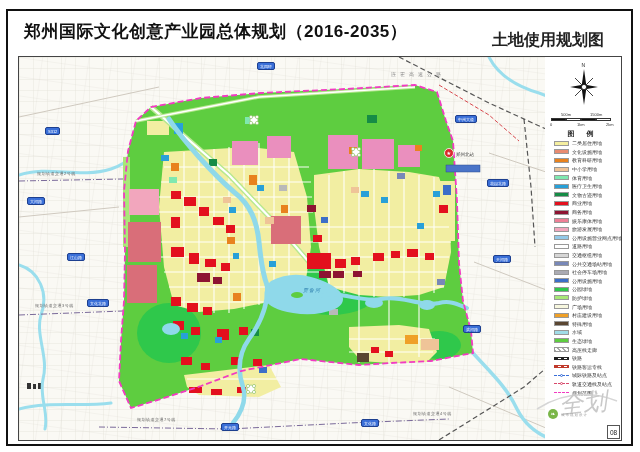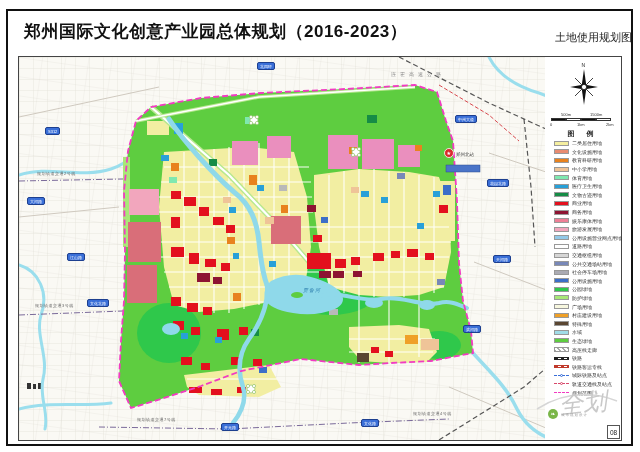--- a/index.html
+++ b/index.html
@@ -1,19 +1,19 @@
 <!DOCTYPE html>
 <html><head>
 <meta charset="utf-8">
 <style>
   html,body{margin:0;padding:0;background:#ffffff;}
   body{width:640px;height:452px;position:relative;font-family:"Liberation Sans",sans-serif;overflow:hidden;}
   .frame{position:absolute;left:6px;top:9px;width:623px;height:433px;border:2px solid #111;background:#fff;}
   .title{position:absolute;left:24px;top:20px;font-size:17px;font-weight:bold;color:#111;letter-spacing:0.5px;}
-  .subtitle{position:absolute;right:8px;top:30px;font-size:11px;font-weight:normal;color:#222;}
+  .subtitle{position:absolute;right:36px;top:30px;font-size:16px;font-weight:bold;color:#222;}
   .mapbox{position:absolute;left:18px;top:56px;width:604px;height:385px;border:1px solid #444;box-sizing:border-box;background:#faf9f4;overflow:hidden;}
   .badge{position:absolute;background:#3A6FD8;border:0.5px solid #1d3f8f;color:#fff;font-size:4px;line-height:5px;padding:0.5px 2px;border-radius:2px;white-space:nowrap;z-index:3;}
   .metrolabel{position:absolute;font-size:4px;color:#666;white-space:nowrap;letter-spacing:0.5px;z-index:3;}
   .expwy{position:absolute;left:372px;top:14px;font-size:5px;color:#8a8a8a;letter-spacing:4px;z-index:3;}
   .riverlabel{position:absolute;left:284px;top:230px;font-size:5px;font-style:italic;color:#2e7fae;z-index:3;letter-spacing:1px;}
   .panel{position:absolute;left:545px;top:57px;width:76px;height:383px;background:#fff;z-index:5;}
   .compass{position:absolute;left:22px;top:4px;width:34px;height:46px;}
   .scalebar{position:absolute;left:5px;top:55px;width:66px;height:16px;font-size:4px;color:#333;}
   .sb-seg{position:absolute;top:6px;height:3px;border:0.5px solid #333;box-sizing:border-box;}
   .sb-lab{position:absolute;font-size:4px;color:#333;}
@@ -25,21 +25,21 @@
   .leg-dot{position:absolute;left:5.5px;top:-2px;width:3px;height:3px;border-radius:50%;background:#fff;box-sizing:border-box;}
   .wm-script{position:absolute;left:14px;top:330px;font-family:"DejaVu Serif",serif;font-style:italic;font-size:24px;color:#c9c9c9;transform:rotate(-6deg);z-index:6;white-space:nowrap;}
   .wm-logo{position:absolute;left:3px;top:352px;width:10px;height:10px;border-radius:50%;background:#7ab648;color:#fff;font-size:6px;line-height:10px;text-align:center;z-index:6;}
   .wm-studio{position:absolute;left:16px;top:356px;font-size:3.5px;color:#9a9a9a;letter-spacing:1px;z-index:6;}
   .pagebox{position:absolute;left:62px;top:368px;width:13px;height:14px;border:0.8px solid #555;box-sizing:border-box;font-size:6.5px;color:#222;text-align:center;line-height:13px;z-index:7;background:#fff;}
 </style>
 </head>
 <body>
 
 <div class="frame"></div>
-<div class="title">郑州国际文化创意产业园总体规划（2016-2023）</div>
+<div class="title">郑州国际文化创意产业园总体规划（2016-2035）</div>
 <div class="subtitle">土地使用规划图</div>
 
 <div class="mapbox">
   <svg id="map-svg" width="602" height="383" viewBox="0 0 602 383" xmlns="http://www.w3.org/2000/svg">
     <defs>
       <pattern id="citygrid" width="14" height="11" patternUnits="userSpaceOnUse">
         <path d="M0 0 H14 M0 0 V11" stroke="#ddd8cf" stroke-width="0.6" fill="none"></path>
       </pattern>
       <pattern id="citygrid2" width="23" height="19" patternUnits="userSpaceOnUse" patternTransform="rotate(8)">
         <path d="M0 0 H23 M0 0 V19" stroke="#d4cfc6" stroke-width="0.5" fill="none"></path>

